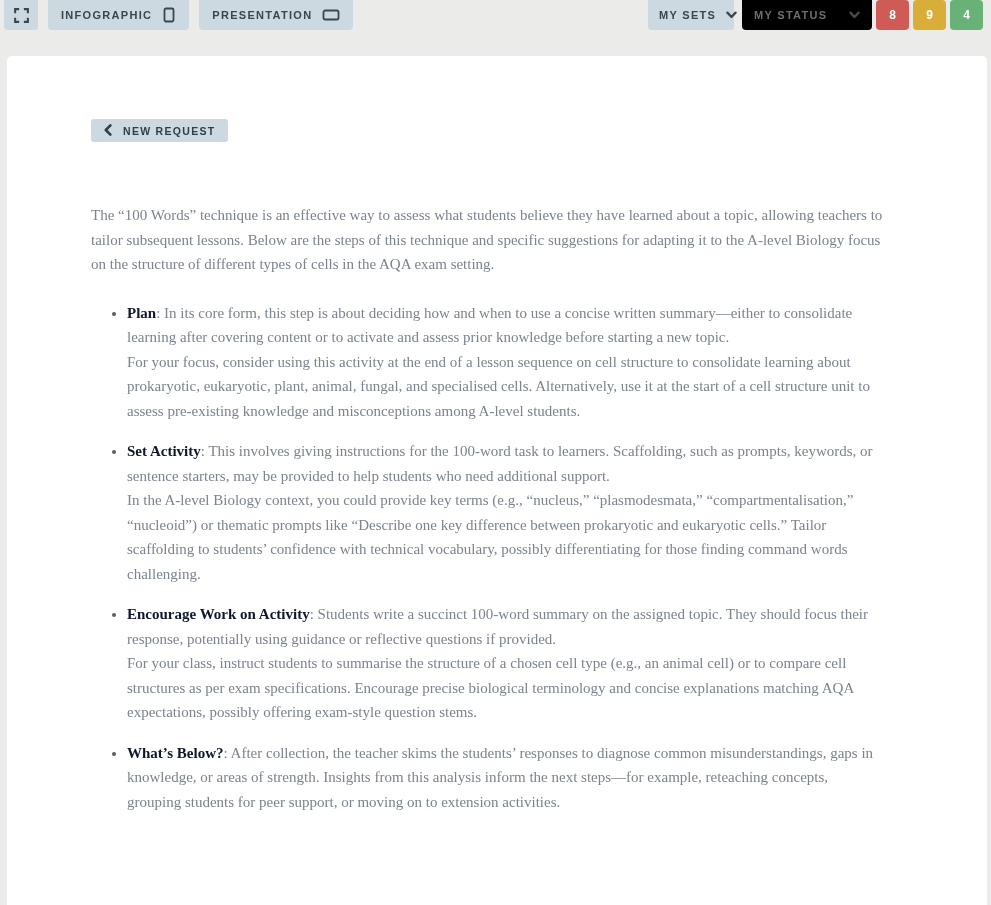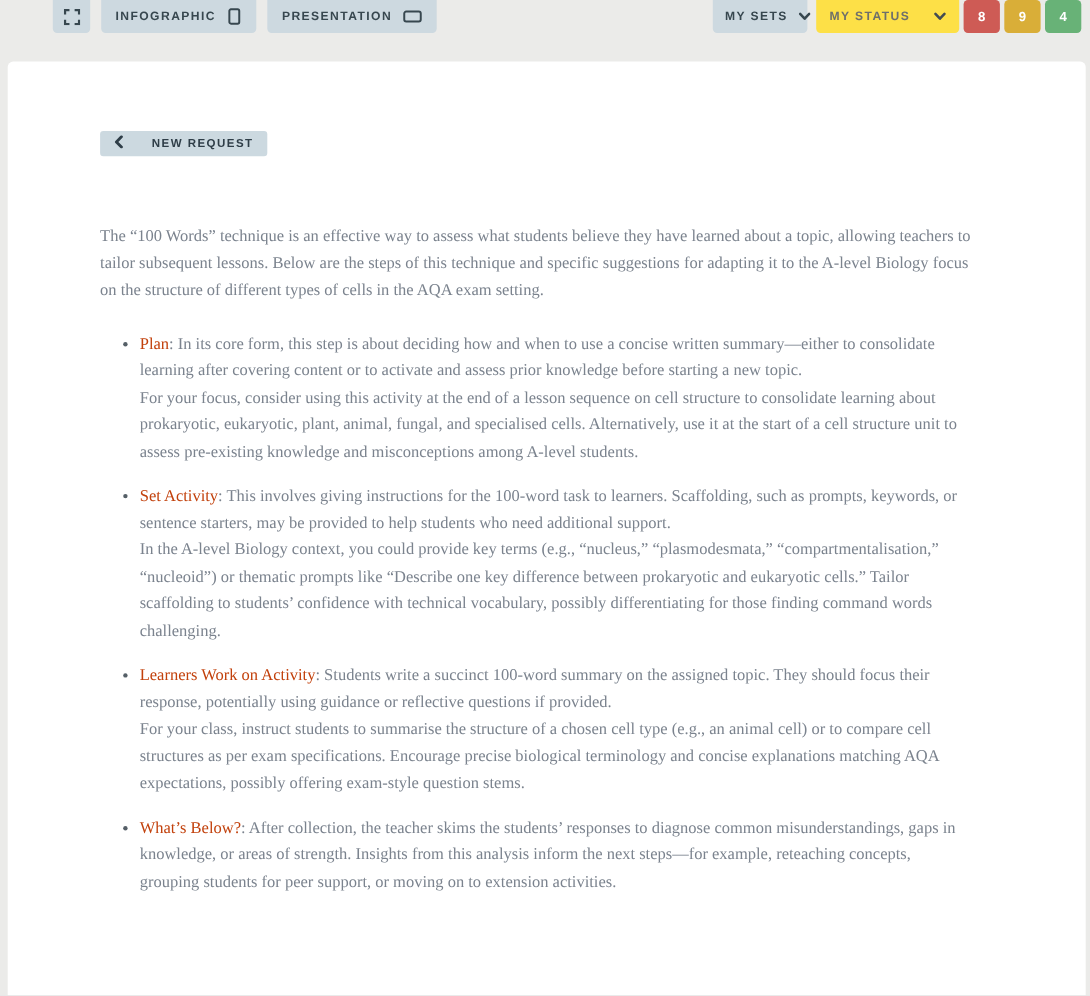--- a/index.html
+++ b/index.html
@@ -12,21 +12,20 @@
     overflow: hidden;
     font-family: "Liberation Sans", sans-serif;
   }
   
   .toolbar {
     position: relative;
     display: flex;
     align-items: center;
     height: 30px;
     padding: 0 8px 0 4px;
-    margin-left: 44px;
   }
   .tbtn {
     display: flex;
     align-items: center;
     justify-content: center;
     gap: 10px;
     height: 30px;
     border: none;
     cursor: pointer;
     background: #cdd9e0;
@@ -57,21 +56,21 @@
     border-right: 8px solid transparent;
     border-top: 6px solid #3c80a8;
   }
   .spacer { flex: 1; }
   .dd { justify-content: space-between; }
   .dd-sets { width: 86px; padding: 0 11px; margin-right: 8px; }
   .dd-status {
     width: 130px;
     padding: 0 12px;
     margin-right: 4px;
-    background: #fde047;
+    background: #000000;
     color: #6e6f6b;
   }
   .badges { display: flex; gap: 4px; height: 30px; }
   .badge {
     width: 33px;
     height: 30px;
     border-radius: 4px;
     border: none;
     cursor: pointer;
     color: #ffffff;
@@ -87,21 +86,21 @@
     position: relative;
     margin: 26px 4px 0 7px;
     height: 849px;
     background: #ffffff;
     border-radius: 5px 5px 0 0;
     overflow: hidden;
   }
   .back-btn {
     display: inline-flex;
     align-items: center;
-    gap: 26px;
+    gap: 11px;
     margin: 63px 0 0 84px;
     height: 23px;
     padding: 0 13px;
     border: none;
     cursor: pointer;
     background: #ccd9e0;
     color: #2f3e48;
     border-radius: 3px;
     font-family: "Liberation Sans", sans-serif;
     font-size: 10.5px;
@@ -118,21 +117,21 @@
   }
   .intro { width: 802px; }
   .doc ul {
     margin-top: 24px;
     padding-left: 36px;
     list-style: disc outside;
     width: 790px;
   }
   .doc li { margin-bottom: 16px; }
   .doc li::marker { color: #555f67; }
-  .doc b { font-weight: 400; color: #c2410c; }
+  .doc b { font-weight: 700; color: #0f172a; }
 </style>
 </head>
 <body>
 
 <div class="stage">
 
   <div class="toolbar">
 
     <button class="tbtn fullscreen-btn">
       <span>
@@ -210,21 +209,21 @@
       <ul>
         <li>
           <div><b>Plan</b><span>: In its core form, this step is about deciding how and when to use a concise written summary—either to consolidate learning after covering content or to activate and assess prior knowledge before starting a new topic.</span></div>
           <div>For your focus, consider using this activity at the end of a lesson sequence on cell structure to consolidate learning about prokaryotic, eukaryotic, plant, animal, fungal, and specialised cells. Alternatively, use it at the start of a cell structure unit to assess pre-existing knowledge and misconceptions among A-level students.</div>
         </li>
         <li>
           <div><b>Set Activity</b><span>: This involves giving instructions for the 100-word task to learners. Scaffolding, such as prompts, keywords, or sentence starters, may be provided to help students who need additional support.</span></div>
           <div>In the A-level Biology context, you could provide key terms (e.g., “nucleus,” “plasmodesmata,” “compartmentalisation,” “nucleoid”) or thematic prompts like “Describe one key difference between prokaryotic and eukaryotic cells.” Tailor scaffolding to students’ confidence with technical vocabulary, possibly differentiating for those finding command words challenging.</div>
         </li>
         <li>
-          <div><b>Learners Work on Activity</b><span>: Students write a succinct 100-word summary on the assigned topic. They should focus their response, potentially using guidance or reflective questions if provided.</span></div>
+          <div><b>Encourage Work on Activity</b><span>: Students write a succinct 100-word summary on the assigned topic. They should focus their response, potentially using guidance or reflective questions if provided.</span></div>
           <div>For your class, instruct students to summarise the structure of a chosen cell type (e.g., an animal cell) or to compare cell structures as per exam specifications. Encourage precise biological terminology and concise explanations matching AQA expectations, possibly offering exam-style question stems.</div>
         </li>
         <li>
           <div><b>What’s Below?</b><span>: After collection, the teacher skims the students’ responses to diagnose common misunderstandings, gaps in knowledge, or areas of strength. Insights from this analysis inform the next steps—for example, reteaching concepts, grouping students for peer support, or moving on to extension activities.</span></div>
           <div></div>
         </li>
       </ul>
 
     </div>
 

